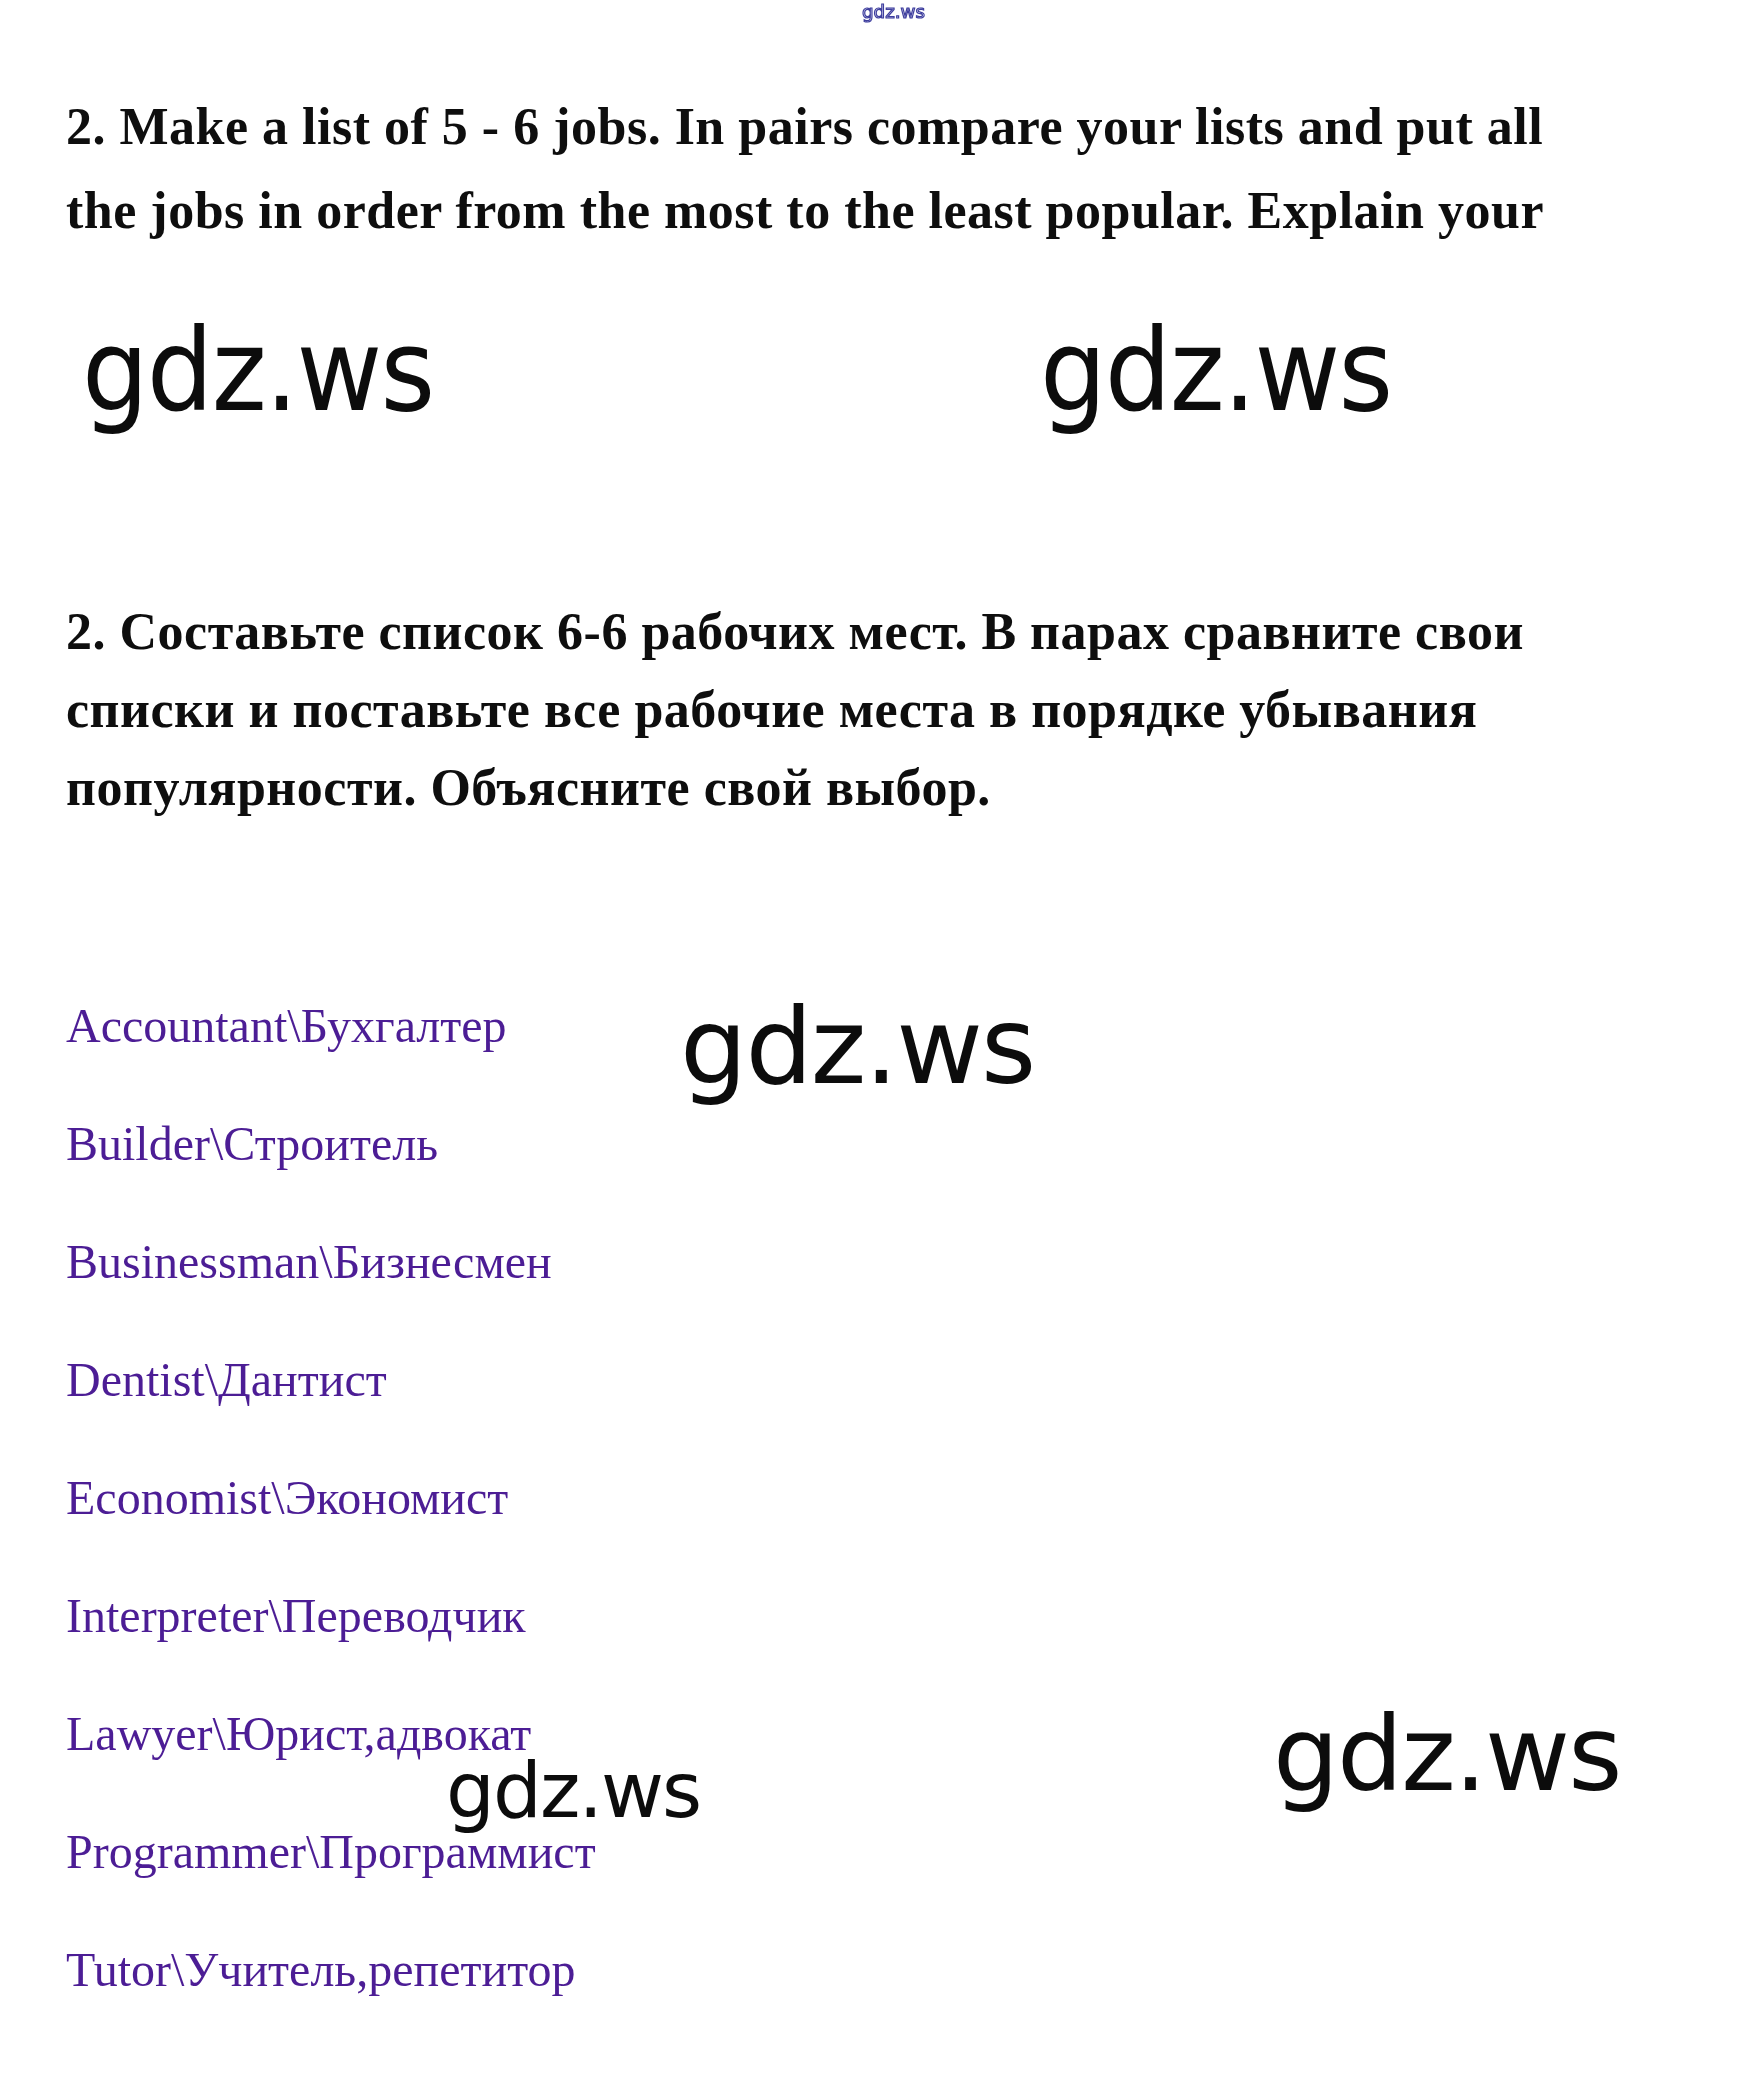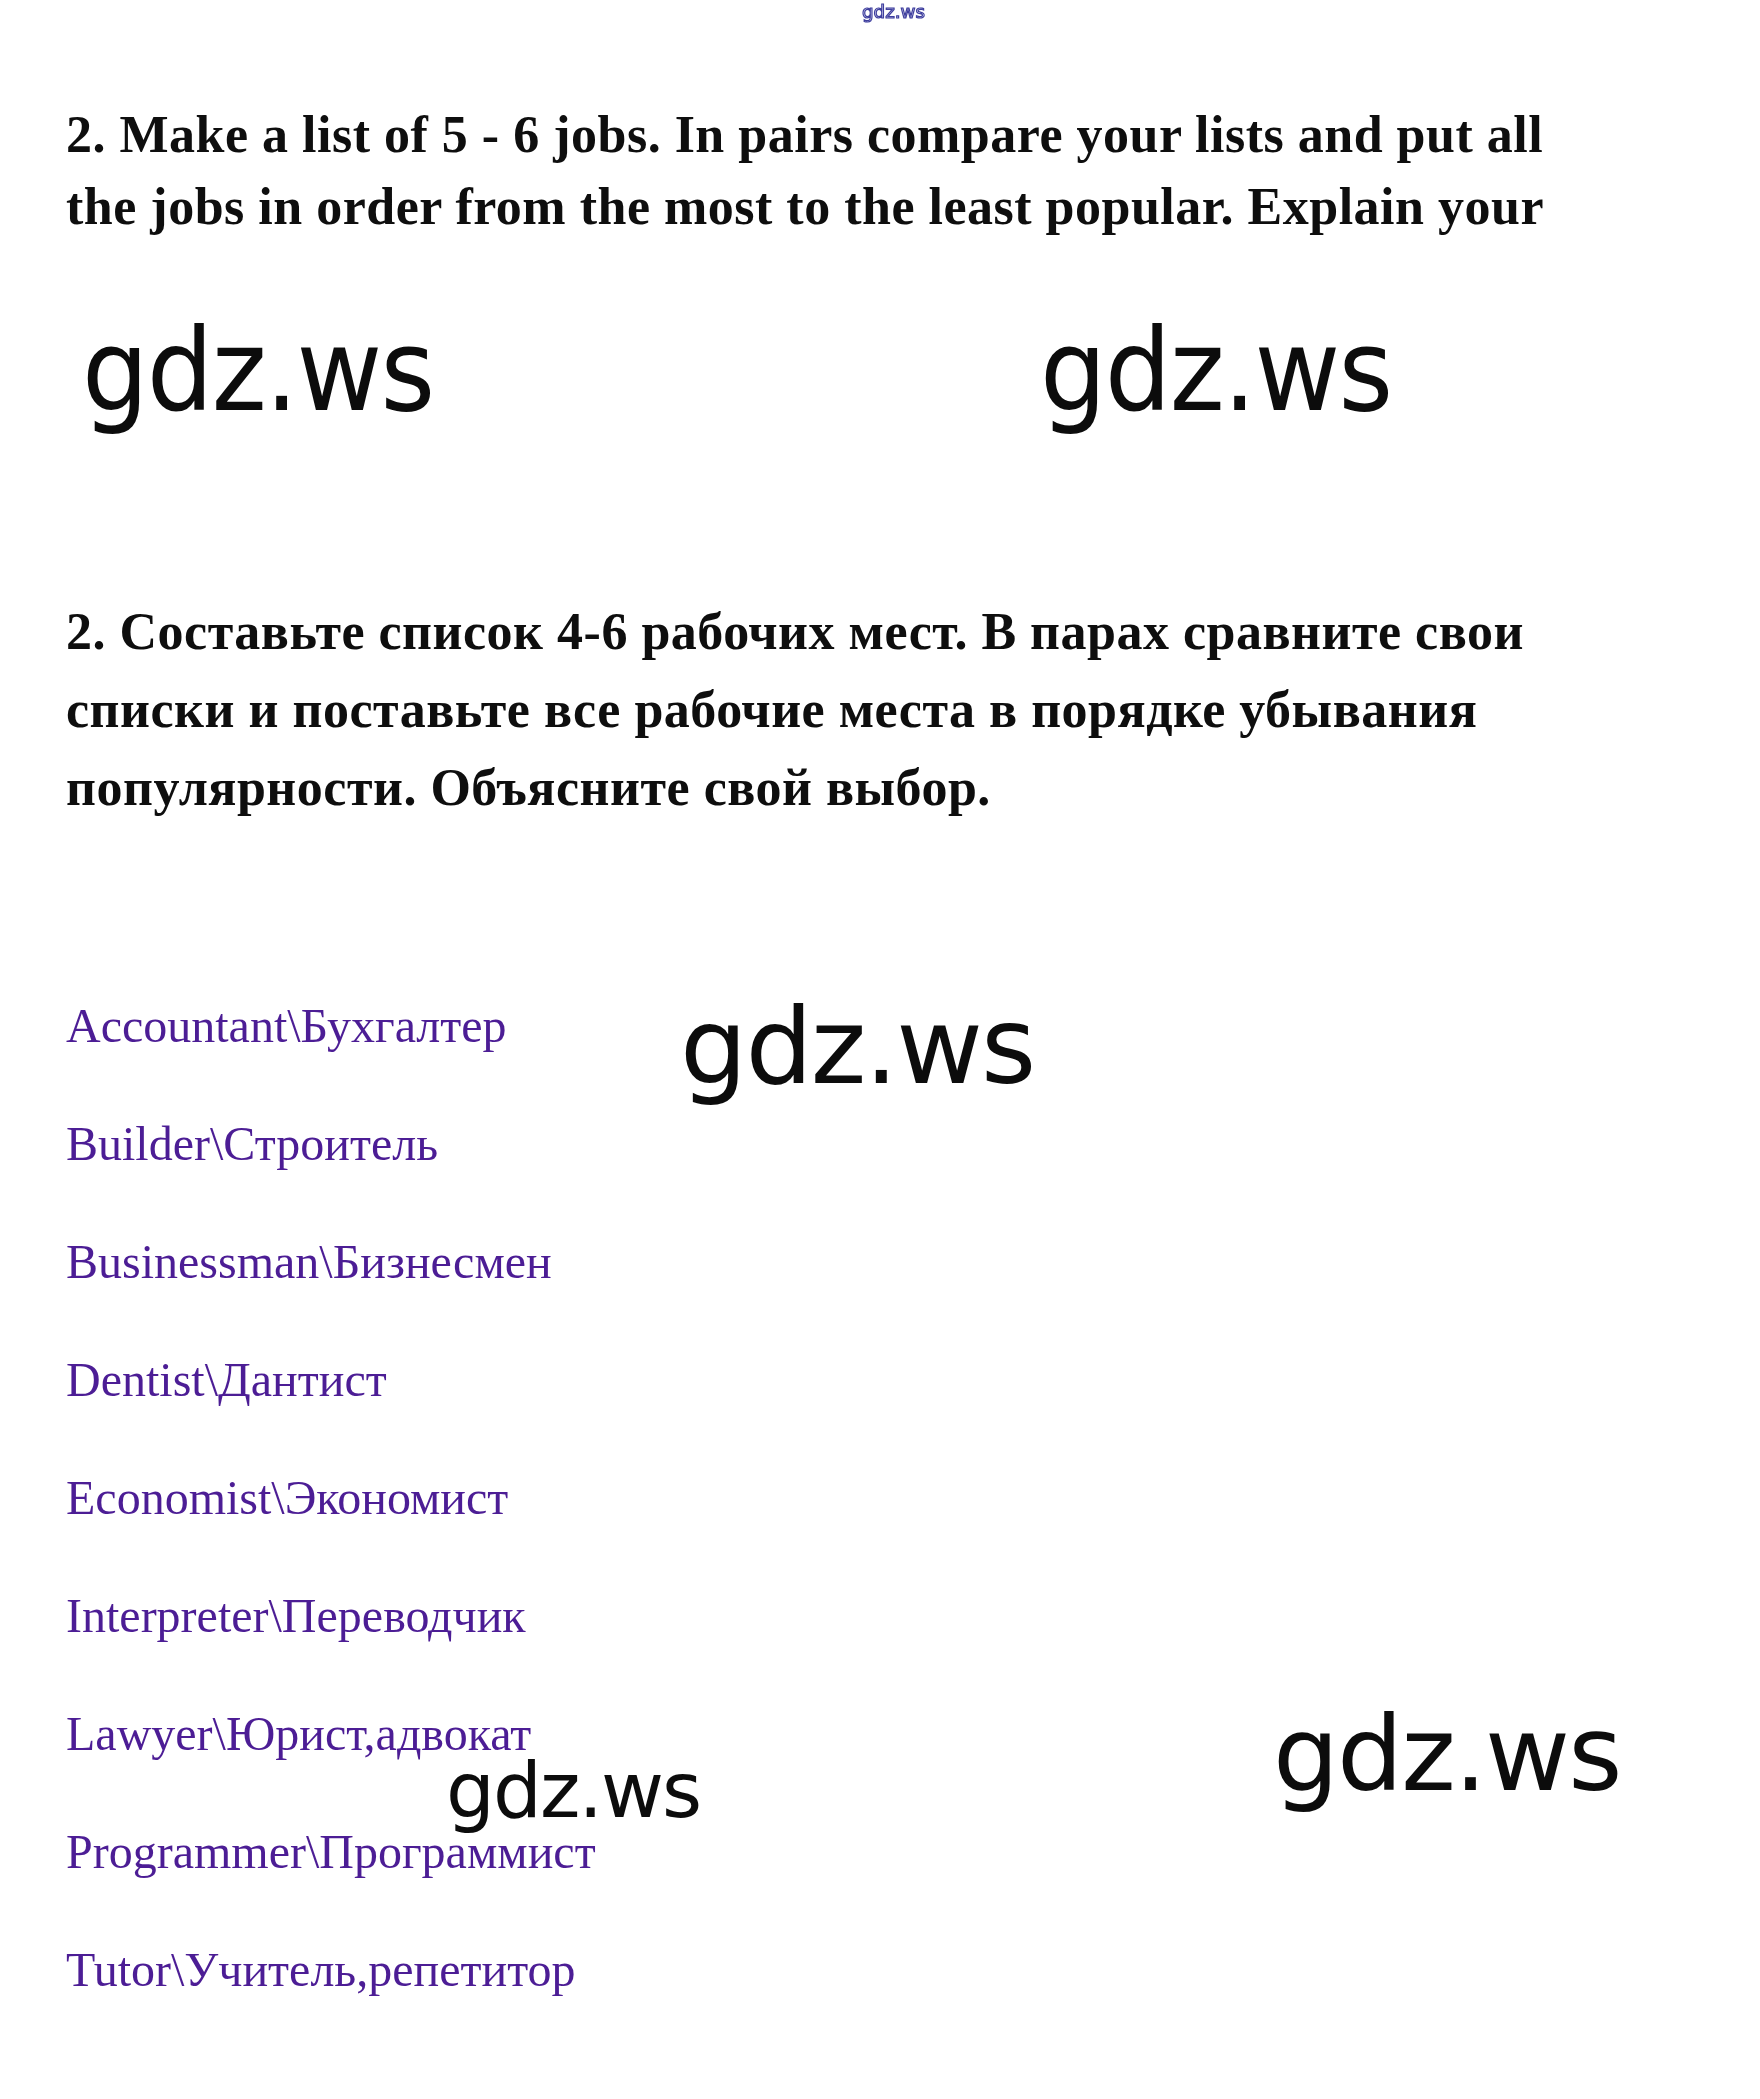--- a/index.html
+++ b/index.html
@@ -20,21 +20,21 @@
   .heading {
     position: absolute;
     display: flex;
     flex-direction: column;
     font-weight: bold;
     font-size: 52px;
     white-space: nowrap;
     color: #0e0e0e;
     letter-spacing: 0.5px;
   }
-  .heading-en { left: 66px; top: 109px;  gap: 20px; justify-content: space-between; }
+  .heading-en { left: 66px; top: 101px;  gap: 32px; justify-content: space-between; }
   .heading-ru { left: 66px; top: 606px; gap: 26px; }
   .heading div { line-height: 1; }
 
   
   .job-list {
     position: absolute;
     left: 66px;
     top: 1002px;
     display: flex;
     flex-direction: column;
@@ -77,21 +77,21 @@
 
   <div class="heading heading-en">
     <div>2. Make a list of 5 - 6 jobs. In pairs compare your lists and put all</div>
     <div>the jobs in order from the most to the least popular. Explain your</div>
   </div>
 
   <span class="wm wm-big-left">gdz.ws</span>
   <span class="wm wm-big-right">gdz.ws</span>
 
   <div class="heading heading-ru">
-    <div>2. Составьте список 4-6 рабочих мест. В парах сравните свои</div>
+    <div>2. Составьте список 6-6 рабочих мест. В парах сравните свои</div>
     <div>списки и поставьте все рабочие места в порядке убывания</div>
     <div>популярности. Объясните свой выбор.</div>
   </div>
 
   <span class="wm wm-middle">gdz.ws</span>
 
   <div class="job-list">
     <div>Accountant\Бухгалтер</div>
     <div>Builder\Строитель</div>
     <div>Businessman\Бизнесмен</div>

